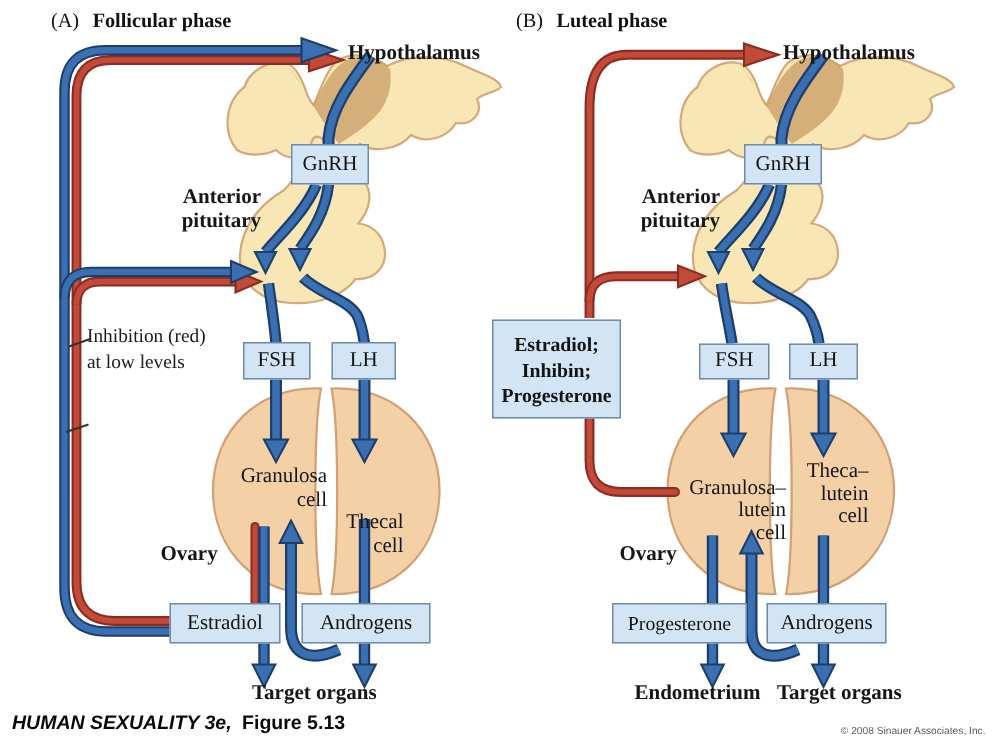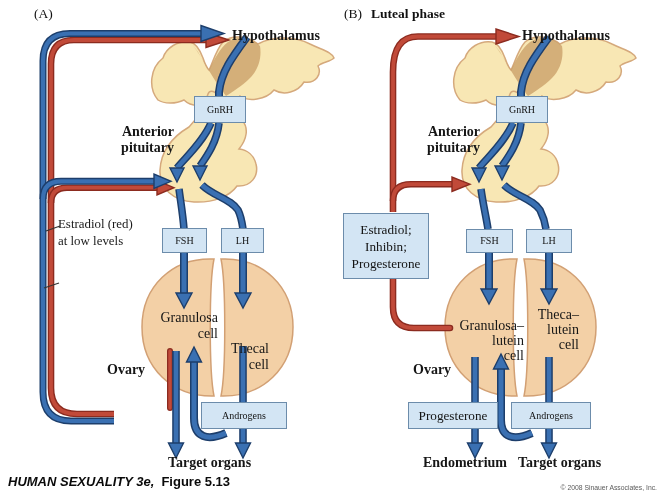--- a/index.html
+++ b/index.html
@@ -5,21 +5,21 @@
   html,body{margin:0;padding:0;background:#fff;}
   .stage{
     position:relative;width:661px;height:497px;background:#ffffff;
     font-family:"Liberation Serif","DejaVu Serif",serif;color:#111;overflow:hidden;
   }
   .stage svg{position:absolute;left:0;top:0;z-index:1;}
   .box{
     position:absolute;z-index:2;
     background:#d3e5f4;border:1.6px solid #6c8cab;
     display:flex;align-items:center;justify-content:center;
-    font-size:10px;line-height:16px;text-align:center;color:#131313;
+    font-size:14px;line-height:16px;text-align:center;color:#131313;
     box-sizing:border-box;white-space:pre-line;
   }
   .box.small{font-size:13.2px;}
   .lbl{position:absolute;z-index:2;font-size:14px;line-height:16px;color:#161616;white-space:pre-line;}
   .lbl.b{font-weight:bold;font-size:14px;}
   .lbl.center{text-align:right;}
   .titlerow{position:absolute;z-index:2;font-size:13.5px;display:flex;gap:9px;align-items:baseline;}
   .titlerow .pfx{font-weight:normal;}
   .titlerow .ttl{font-weight:bold;}
   .note{position:absolute;z-index:2;font-size:12.9px;line-height:16.5px;color:#1a1a1a;white-space:pre-line;}
@@ -161,46 +161,48 @@
       <path d="M532,433 C514,441 501,438 501,420 L501,367" stroke="#3a70b2" stroke-width="5"></path>
       <polygon points="493.5,369 508.5,369 501,354" fill="#3a70b2" stroke="#1d3e6b" stroke-width="1.4"></polygon>
     </g>
 
     <path d="M46,231 L60,226" stroke="#333" stroke-width="1.3" fill="none"></path>
     <path d="M44,288 L59,283" stroke="#333" stroke-width="1.3" fill="none"></path>
   </svg>
 
   <div class="titlerow" style="left:34px;top:6px;">
     <span class="pfx">(A)</span>
+    <span class="ttl">Follicular phase</span>
   </div>
   <div class="lbl b" style="left:232px;top:28px;">Hypothalamus</div>
   <div class="box" style="left:194px;top:96px;width:52px;height:27px;">GnRH</div>
   <div class="lbl b center" style="left:110px;top:124px;width:64px;">Anterior
 pituitary</div>
-  <div class="note" style="left:58px;top:216px;">Estradiol (red)
+  <div class="note" style="left:58px;top:216px;">Inhibition (red)
 at low levels</div>
   <div class="box" style="left:162px;top:228px;width:45px;height:25px;">FSH</div>
   <div class="box" style="left:221px;top:228px;width:43px;height:25px;">LH</div>
   <div class="lbl center" style="left:150px;top:310px;width:68px;">Granulosa
 cell</div>
   <div class="lbl center" style="left:217px;top:310px;width:52px;margin-top:31px;">Thecal
 cell</div>
   <div class="lbl b" style="left:107px;top:362px;">Ovary</div>
+  <div class="box" style="left:113px;top:402px;width:74px;height:27px;">Estradiol</div>
   <div class="box" style="left:201px;top:402px;width:86px;height:27px;">Androgens</div>
   <div class="lbl b" style="left:168px;top:455px;">Target organs</div>
 
   <div class="titlerow" style="left:344px;top:6px;">
     <span class="pfx">(B)</span>
     <span class="ttl">Luteal phase</span>
   </div>
   <div class="lbl b" style="left:522px;top:28px;">Hypothalamus</div>
   <div class="box" style="left:496px;top:96px;width:52px;height:27px;">GnRH</div>
   <div class="lbl b center" style="left:416px;top:124px;width:64px;">Anterior
 pituitary</div>
-  <div class="box small" style="left:343px;top:213px;width:86px;height:66px;line-height:17px;">Estradiol;
+  <div class="box small" style="left:328px;top:213px;width:86px;height:66px;line-height:17px;font-weight:bold;">Estradiol;
 Inhibin;
 Progesterone</div>
   <div class="box" style="left:466px;top:229px;width:47px;height:24px;">FSH</div>
   <div class="box" style="left:526px;top:229px;width:46px;height:24px;">LH</div>
   <div class="lbl center" style="left:452px;top:318px;width:72px;line-height:15px;">Granulosa–
 lutein
 cell</div>
   <div class="lbl center" style="left:521px;top:307px;width:58px;line-height:15px;">Theca–
 lutein
 cell</div>

